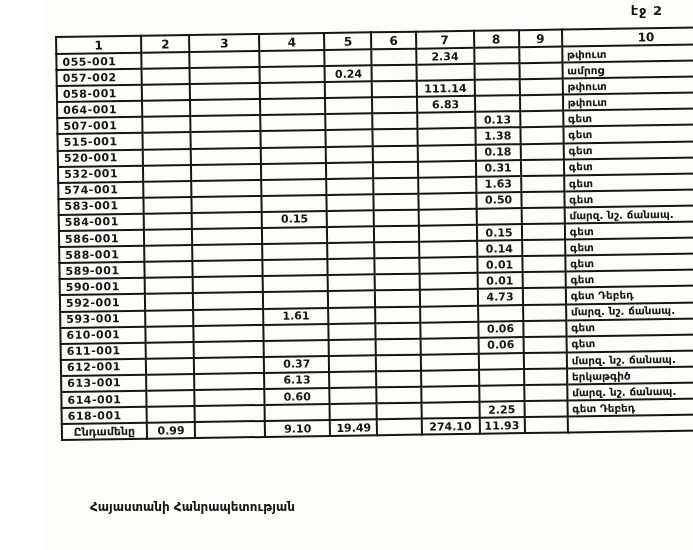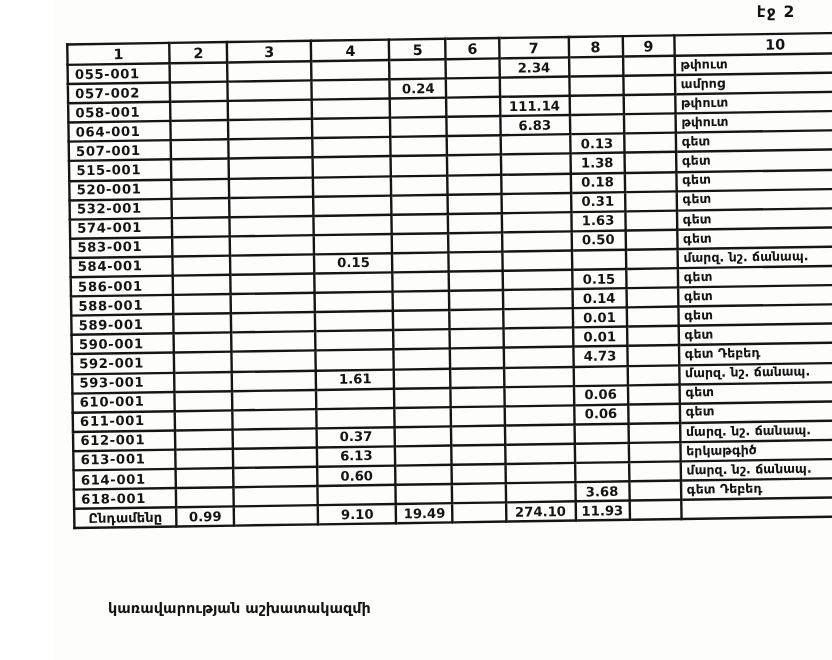--- a/index.html
+++ b/index.html
@@ -356,21 +356,21 @@
             <td class="desc">մարզ. նշ. ճանապ.</td>
           </tr>
           <tr>
             <td class="code">618-001</td>
             <td class="num"></td>
             <td class="num"></td>
             <td class="num"></td>
             <td class="num"></td>
             <td class="num"></td>
             <td class="num"></td>
-            <td class="num">3.68</td>
+            <td class="num">2.25</td>
             <td class="num"></td>
             <td class="desc">գետ Դեբեդ</td>
           </tr>
         </tbody>
       <tfoot>
         <tr>
             <td class="label">Ընդամենը</td>
             <td class="num">0.99</td>
             <td class="num"></td>
             <td class="num">9.10</td>
@@ -379,18 +379,18 @@
             <td class="num">274.10</td>
             <td class="num">11.93</td>
             <td class="num"></td>
             <td class="num"></td>
           </tr>
       </tfoot>
     </table>
   </div>
 
   <div class="org-block">
-    <div>կառավարության աշխատակազմի</div>
+    <div>Հայաստանի Հանրապետության</div>
   </div>
 
   <div class="signature">Ս. Թոփուզյան</div>
 
 </div>
 
 </body></html>

